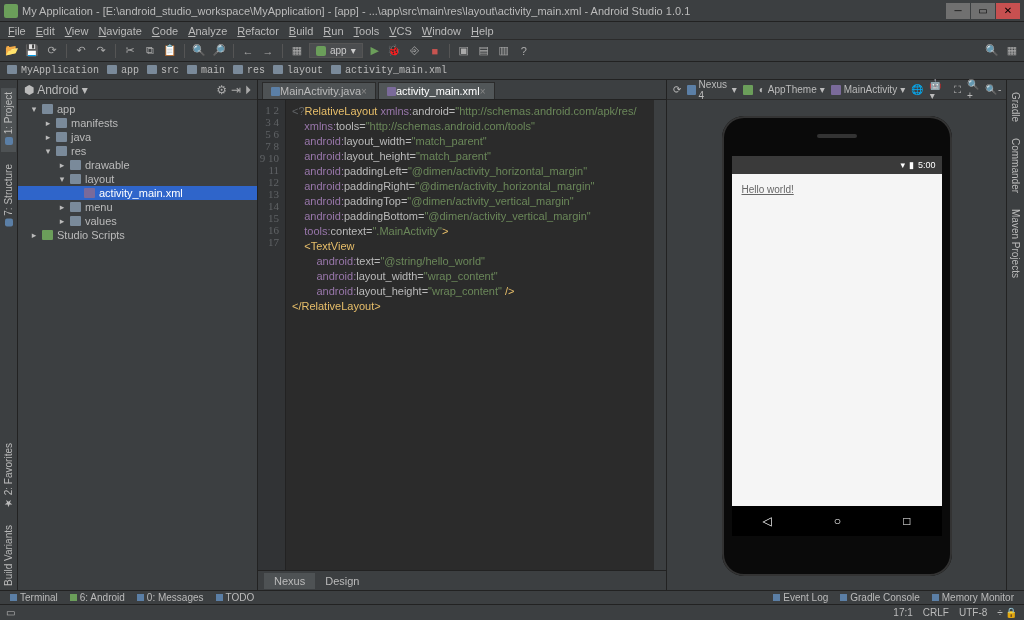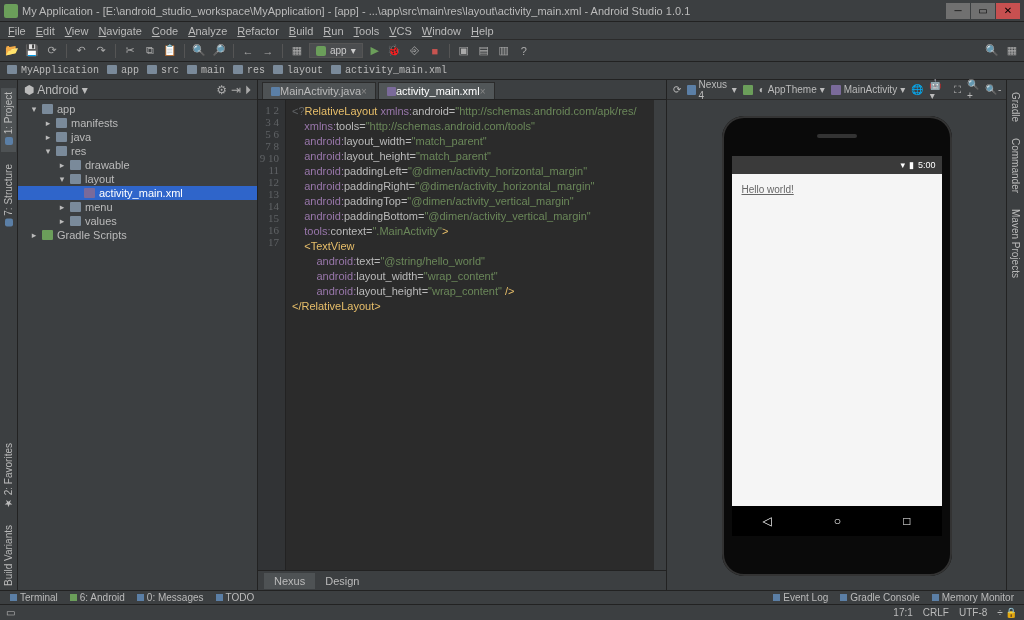--- a/index.html
+++ b/index.html
@@ -229,21 +229,21 @@
           <span>menu</span>
         </div>
       <div class="node depth3">
           <span class="arrow">▸</span>
           <span class="ic"></span>
           <span>values</span>
         </div>
       <div class="node depth1">
           <span class="arrow">▸</span>
           <span class="ic" style="background:#6b9e5a"></span>
-          <span>Gradle Scripts</span>
+          <span>Studio Scripts</span>
         </div>
     </div>
   </div>
 
   <div class="center">
     <div class="tabs" id="etabs">
         <div class="tab"><span class="fic"></span>MainActivity.java <span class="close">×</span></div>
         <div class="tab active"><span class="fic xml"></span>activity_main.xml <span class="close">×</span></div>
       </div>
     <div class="editor">

